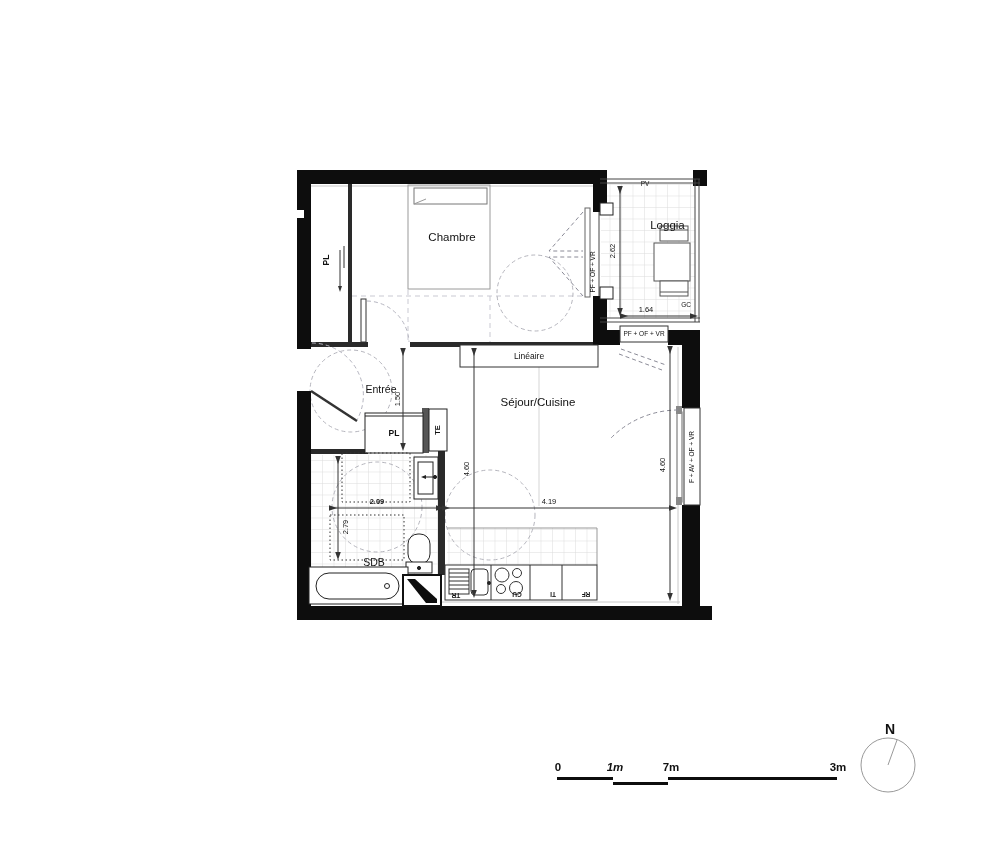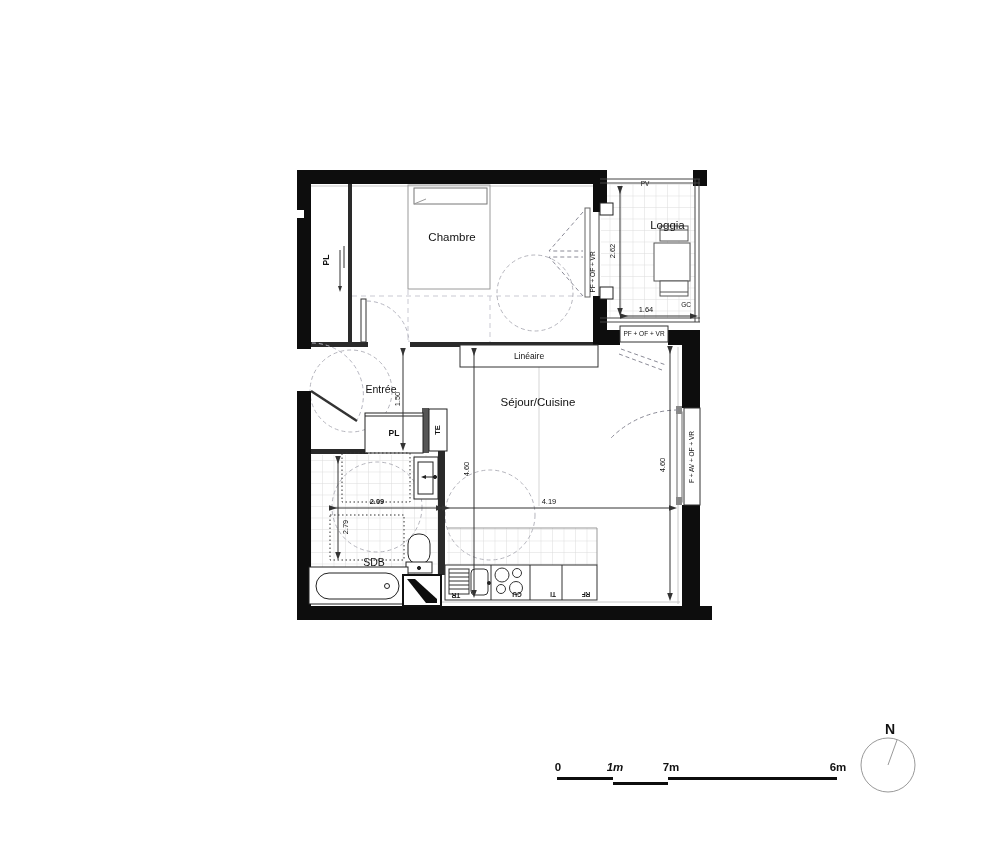--- a/index.html
+++ b/index.html
@@ -246,18 +246,18 @@
   <div class="lbl rot s7" style="left:346px;top:527px;">2.79</div>
   <div class="lbl rot s7" style="left:663px;top:465px;">4.60</div>
 
   <div>
     <div class="bar" style="left:557px;top:777px;width:56px;"></div>
     <div class="bar" style="left:613px;top:782px;width:55px;"></div>
     <div class="bar" style="left:668px;top:777px;width:169px;"></div>
     <div class="lbl s11 b" style="left:558px;top:768px;">0</div>
     <div class="lbl s11 b" style="left:615px;top:768px;font-style:italic;">1m</div>
     <div class="lbl s11 b" style="left:671px;top:768px;">7m</div>
-    <div class="lbl s11 b" style="left:838px;top:768px;">6m</div>
+    <div class="lbl s11 b" style="left:838px;top:768px;">3m</div>
   </div>
 
   <div class="lbl s13 b" style="left:890px;top:729px;">N</div>
 
 </div>
 
 </body></html>

